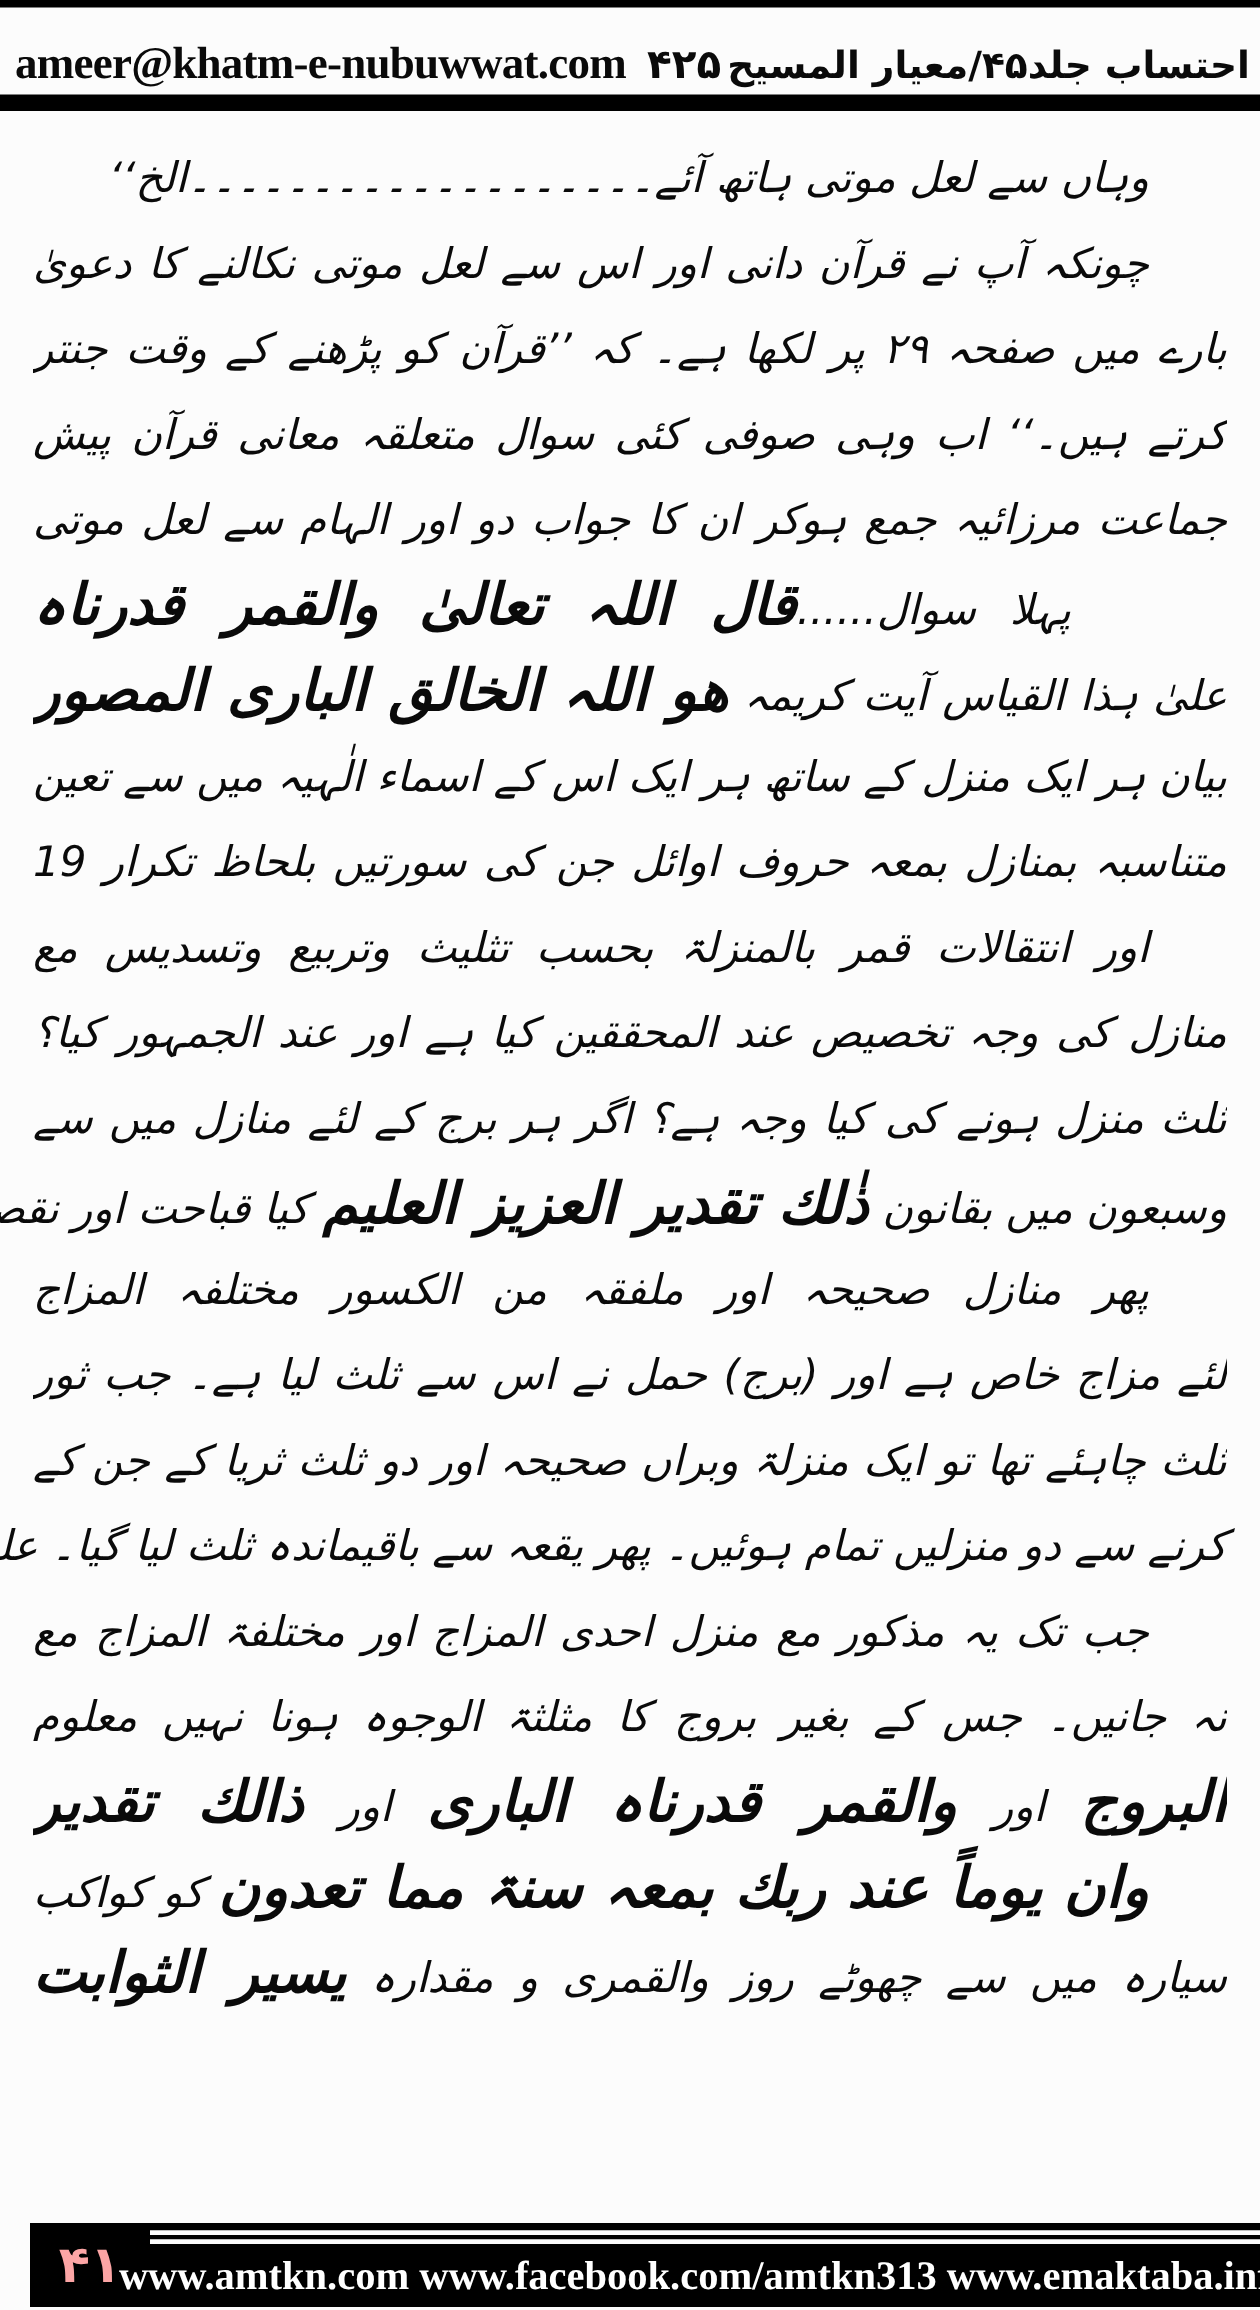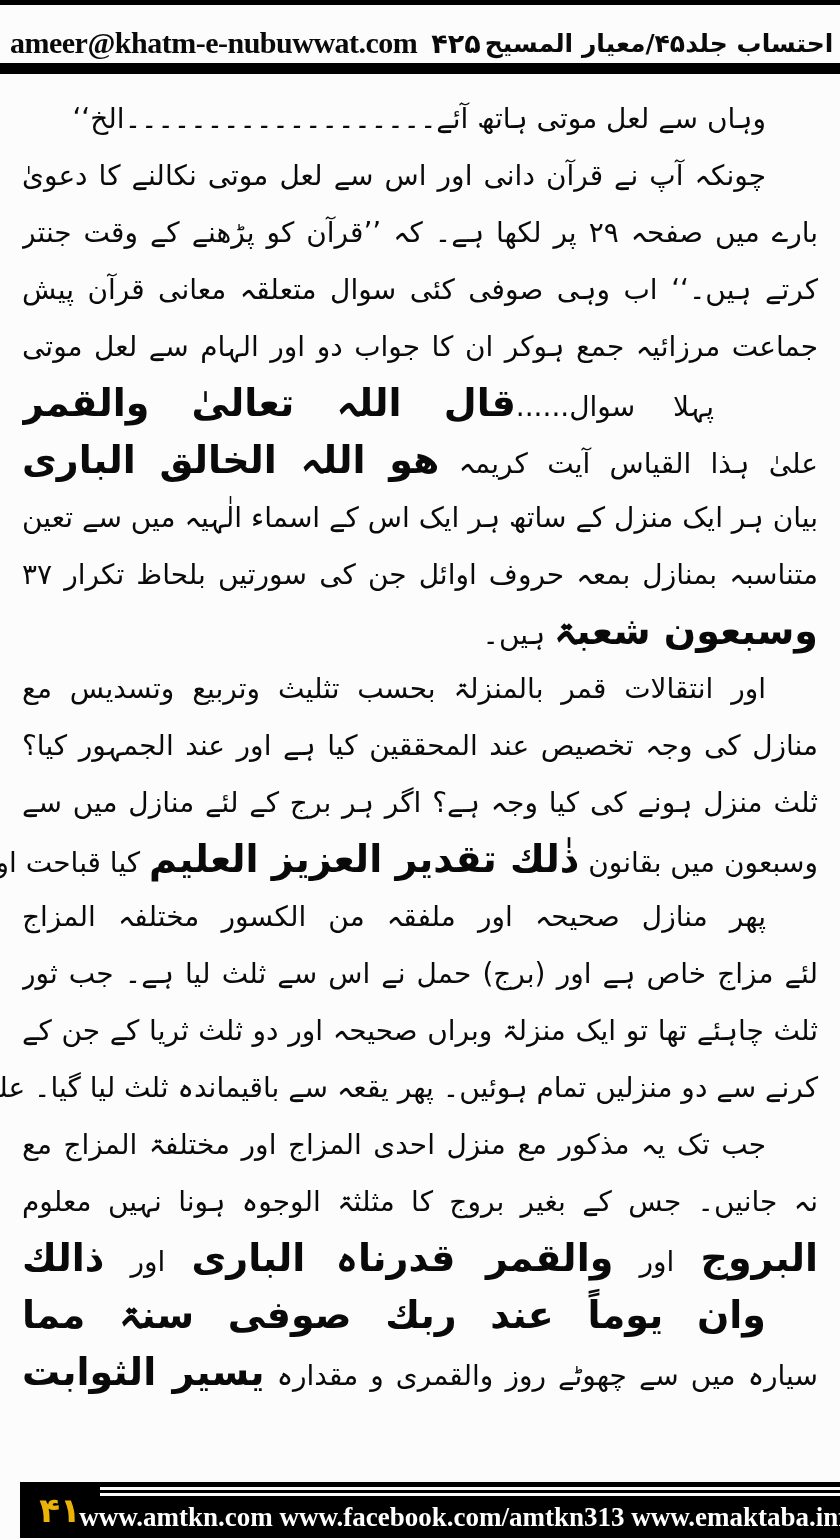--- a/index.html
+++ b/index.html
@@ -47,28 +47,28 @@
     font-size:28px;
     line-height:57px;
     height:57px;
     white-space:nowrap;
     overflow:visible;
   }
   .line.justify{white-space:normal;text-align:justify;text-align-last:justify;height:57px;overflow:hidden;}
   .line.right{text-align:right;}
   .indent1{padding-right:52px;}
   .indent2{padding-right:104px;}
-  .seg{font-weight:normal;}
+  .seg{font-weight:normal;font-style:italic;}
   .seg.b{font-weight:bold;font-size:38px;}
   .footer{
     position:absolute;left:0;bottom:0;width:840px;height:60px;
   }
   .footer-pagebox{
     position:absolute;left:20px;bottom:2px;width:80px;height:56px;
-    background:#000;color:#eab308;
+    background:#000;color:#fca5a5;
     display:flex;align-items:center;justify-content:center;
     font-size:34px;font-weight:bold;
     font-family:"DejaVu Sans",sans-serif;
   }
   .footer-right{
     position:absolute;left:100px;bottom:2px;width:740px;height:56px;
     display:flex;flex-direction:column;
   }
   .stripe-b1{height:5px;background:#000;}
   .stripe-w1{height:3px;background:#fcfcfc;}
@@ -98,34 +98,33 @@
 
 <div class="body-text">
     <div class="line right indent1" dir="rtl"><span class="seg">وہاں سے لعل موتی ہاتھ آئے۔۔۔۔۔۔۔۔۔۔۔۔۔۔۔۔۔۔۔الخ‘‘</span></div>
     <div class="line justify indent1" dir="rtl"><span class="seg">چونکہ آپ نے قرآن دانی اور اس سے لعل موتی نکالنے کا دعویٰ کیا ہے اور صوفیوں کے</span></div>
     <div class="line justify" dir="rtl"><span class="seg">بارے میں صفحہ ۲۹ پر لکھا ہے۔ کہ ’’قرآن کو پڑھنے کے وقت جنتر منتر تنتر کرکے ترت ٹھپ دیا</span></div>
     <div class="line justify" dir="rtl"><span class="seg">کرتے ہیں۔‘‘ اب وہی صوفی کئی سوال متعلقہ معانی قرآن پیش کرتے ہیں۔ ایک نہیں بلکہ سب</span></div>
     <div class="line justify" dir="rtl"><span class="seg">جماعت مرزائیہ جمع ہوکر ان کا جواب دو اور الہام سے لعل موتی نکال کر پیش کرو:</span></div>
     <div class="line justify indent2" dir="rtl"><span class="seg">پہلا سوال......</span><span class="seg b">قال اللہ تعالیٰ والقمر قدرناہ منازل</span></div>
     <div class="line justify" dir="rtl"><span class="seg">علیٰ ہذا القیاس آیت کریمہ </span><span class="seg b">ھو اللہ الخالق الباری المصور لہ الاسماء الحسنیٰ</span></div>
     <div class="line justify" dir="rtl"><span class="seg">بیان ہر ایک منزل کے ساتھ ہر ایک اس کے اسماء الٰہیہ میں سے تعین ہر اسم وہر ایک سورۃ</span></div>
-    <div class="line justify" dir="rtl"><span class="seg">متناسبہ بمنازل بمعہ حروف اوائل جن کی سورتیں بلحاظ تکرار ۳۷ </span></div>
-    <div class="line right" dir="rtl"><span class="seg b">وسبعون شعبۃ</span><span class="seg"> ہیں۔</span></div>
+    <div class="line justify" dir="rtl"><span class="seg">متناسبہ بمنازل بمعہ حروف اوائل جن کی سورتیں بلحاظ تکرار 19 </span></div>
     <div class="line justify indent1" dir="rtl"><span class="seg">اور انتقالات قمر بالمنزلۃ بحسب تثلیث وتربیع وتسدیس مع احکامہا لکھیں اور نیز ۲۸</span></div>
     <div class="line justify" dir="rtl"><span class="seg">منازل کی وجہ تخصیص عند المحققین کیا ہے اور عند الجمہور کیا؟ اور نیز ہر برج کے لئے ۲ منازل اور</span></div>
     <div class="line justify" dir="rtl"><span class="seg">ثلث منزل ہونے کی کیا وجہ ہے؟ اگر ہر برج کے لئے منازل میں سے عدد صحیح ہوتا یا مکسور تو عالم</span></div>
     <div class="line right" dir="rtl"><span class="seg">وسبعون میں بقانون </span><span class="seg b">ذٰلك تقدیر العزیز العلیم</span><span class="seg"> کیا قباحت اور نقصان تھا؟</span></div>
     <div class="line justify indent1" dir="rtl"><span class="seg">پھر منازل صحیحہ اور ملفقہ من الکسور مختلفہ المزاج باالتفصیل بیان فرمائیں۔ مثلاً ثریا کے</span></div>
     <div class="line justify" dir="rtl"><span class="seg">لئے مزاج خاص ہے اور (برج) حمل نے اس سے ثلث لیا ہے۔ جب ثور کے لئے دو منزلیں اور</span></div>
     <div class="line justify" dir="rtl"><span class="seg">ثلث چاہئے تھا تو ایک منزلۃ وبراں صحیحہ اور دو ثلث ثریا کے جن کے ساتھ یقعہ کا ثلث اضافہ</span></div>
     <div class="line right" dir="rtl"><span class="seg">کرنے سے دو منزلیں تمام ہوئیں۔ پھر یقعہ سے باقیماندہ ثلث لیا گیا۔ علیٰ ہذا القیاس۔</span></div>
     <div class="line justify indent1" dir="rtl"><span class="seg">جب تک یہ مذکور مع منزل احدی المزاج اور مختلفۃ المزاج مع احکامہا المختصیۃ کے</span></div>
     <div class="line justify" dir="rtl"><span class="seg">نہ جانیں۔ جس کے بغیر بروج کا مثلثۃ الوجوہ ہونا نہیں معلوم ہوسکتا۔ تو آپ </span></div>
     <div class="line justify" dir="rtl"><span class="seg b">البروج</span><span class="seg"> اور </span><span class="seg b">والقمر قدرناہ الباری</span><span class="seg"> اور </span><span class="seg b">ذالك تقدیر العزیز العلیم</span></div>
-    <div class="line justify indent1" dir="rtl"><span class="seg b">وان یوماً عند ربك صوفی سنۃ مما تعدون</span><span class="seg"> کو کواکب مذکورہ یعنی سبع</span></div>
+    <div class="line justify indent1" dir="rtl"><span class="seg b">وان یوماً عند ربك بمعہ سنۃ مما تعدون</span><span class="seg"> کو کواکب مذکورہ یعنی سبع</span></div>
     <div class="line justify" dir="rtl"><span class="seg">سیارہ میں سے چھوٹے روز والقمری و مقدارہ </span><span class="seg b">یسیر الثوابت ستۃ وثلاثون الف سنۃ</span></div>
   </div>
 
 <div class="footer">
   <div class="footer-pagebox">
     <span>۴۱</span>
   </div>
   <div class="footer-right">
     <div class="stripe-b1"></div>
     <div class="stripe-w1"></div>

